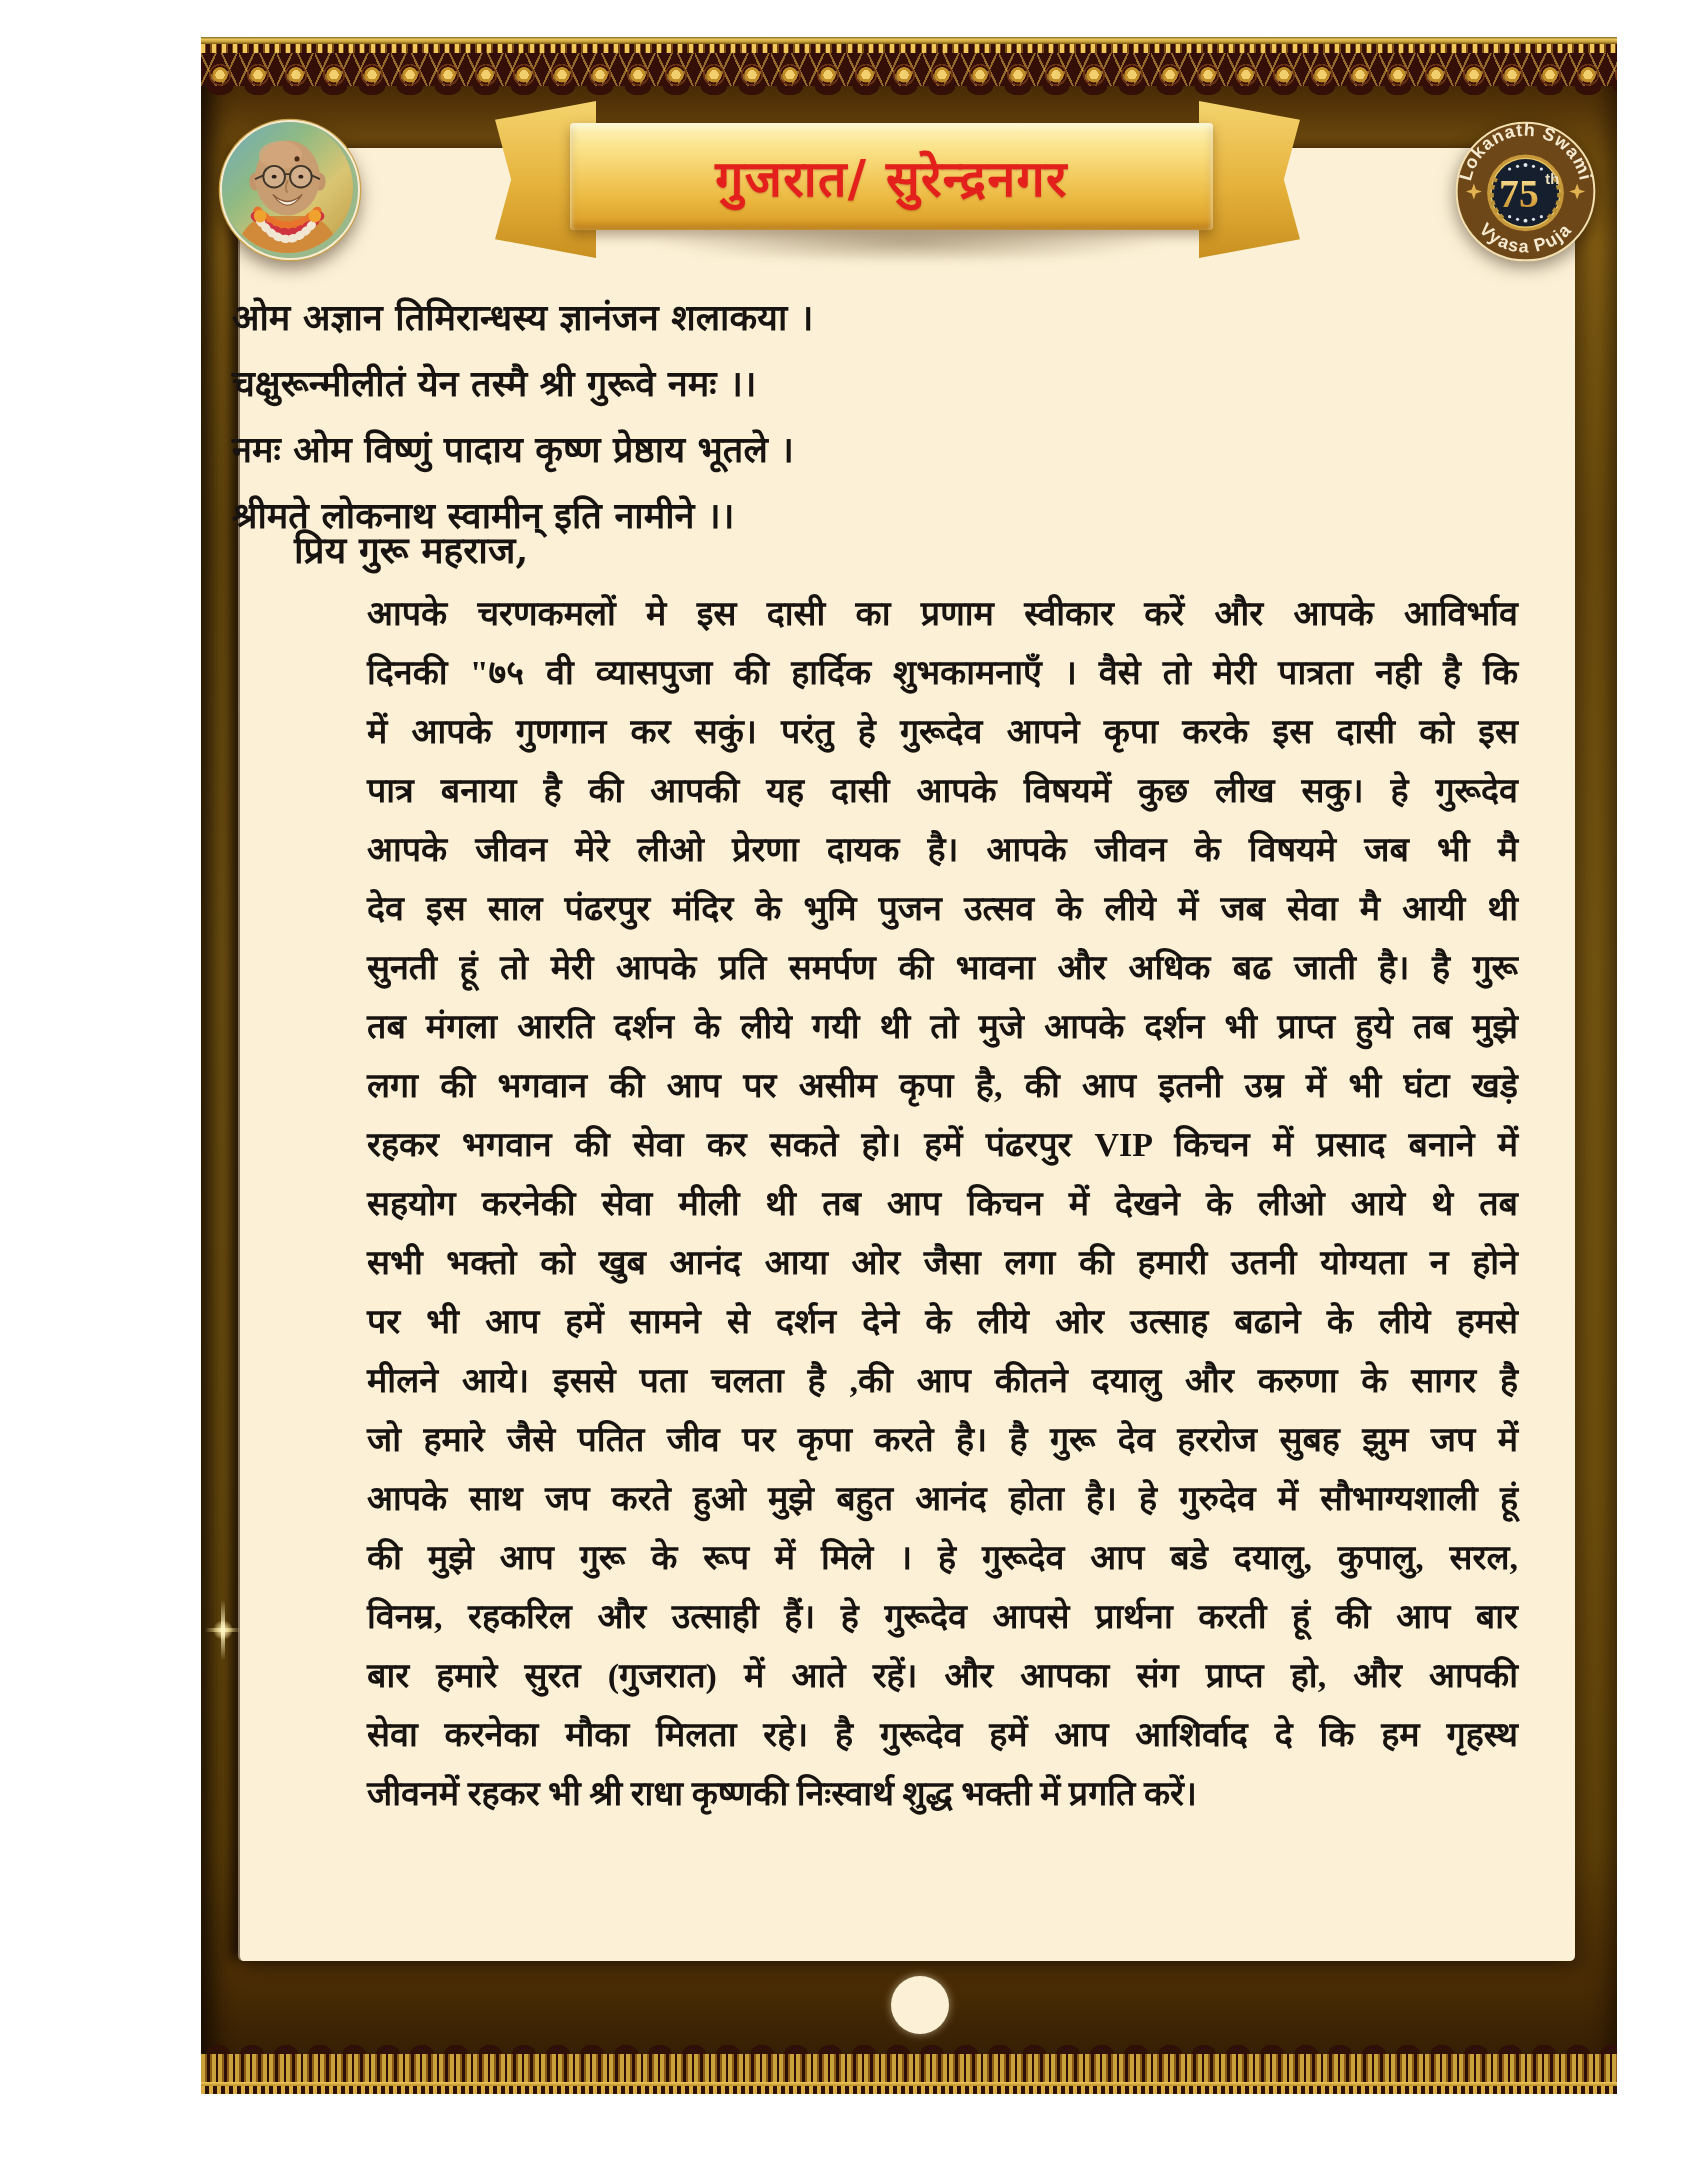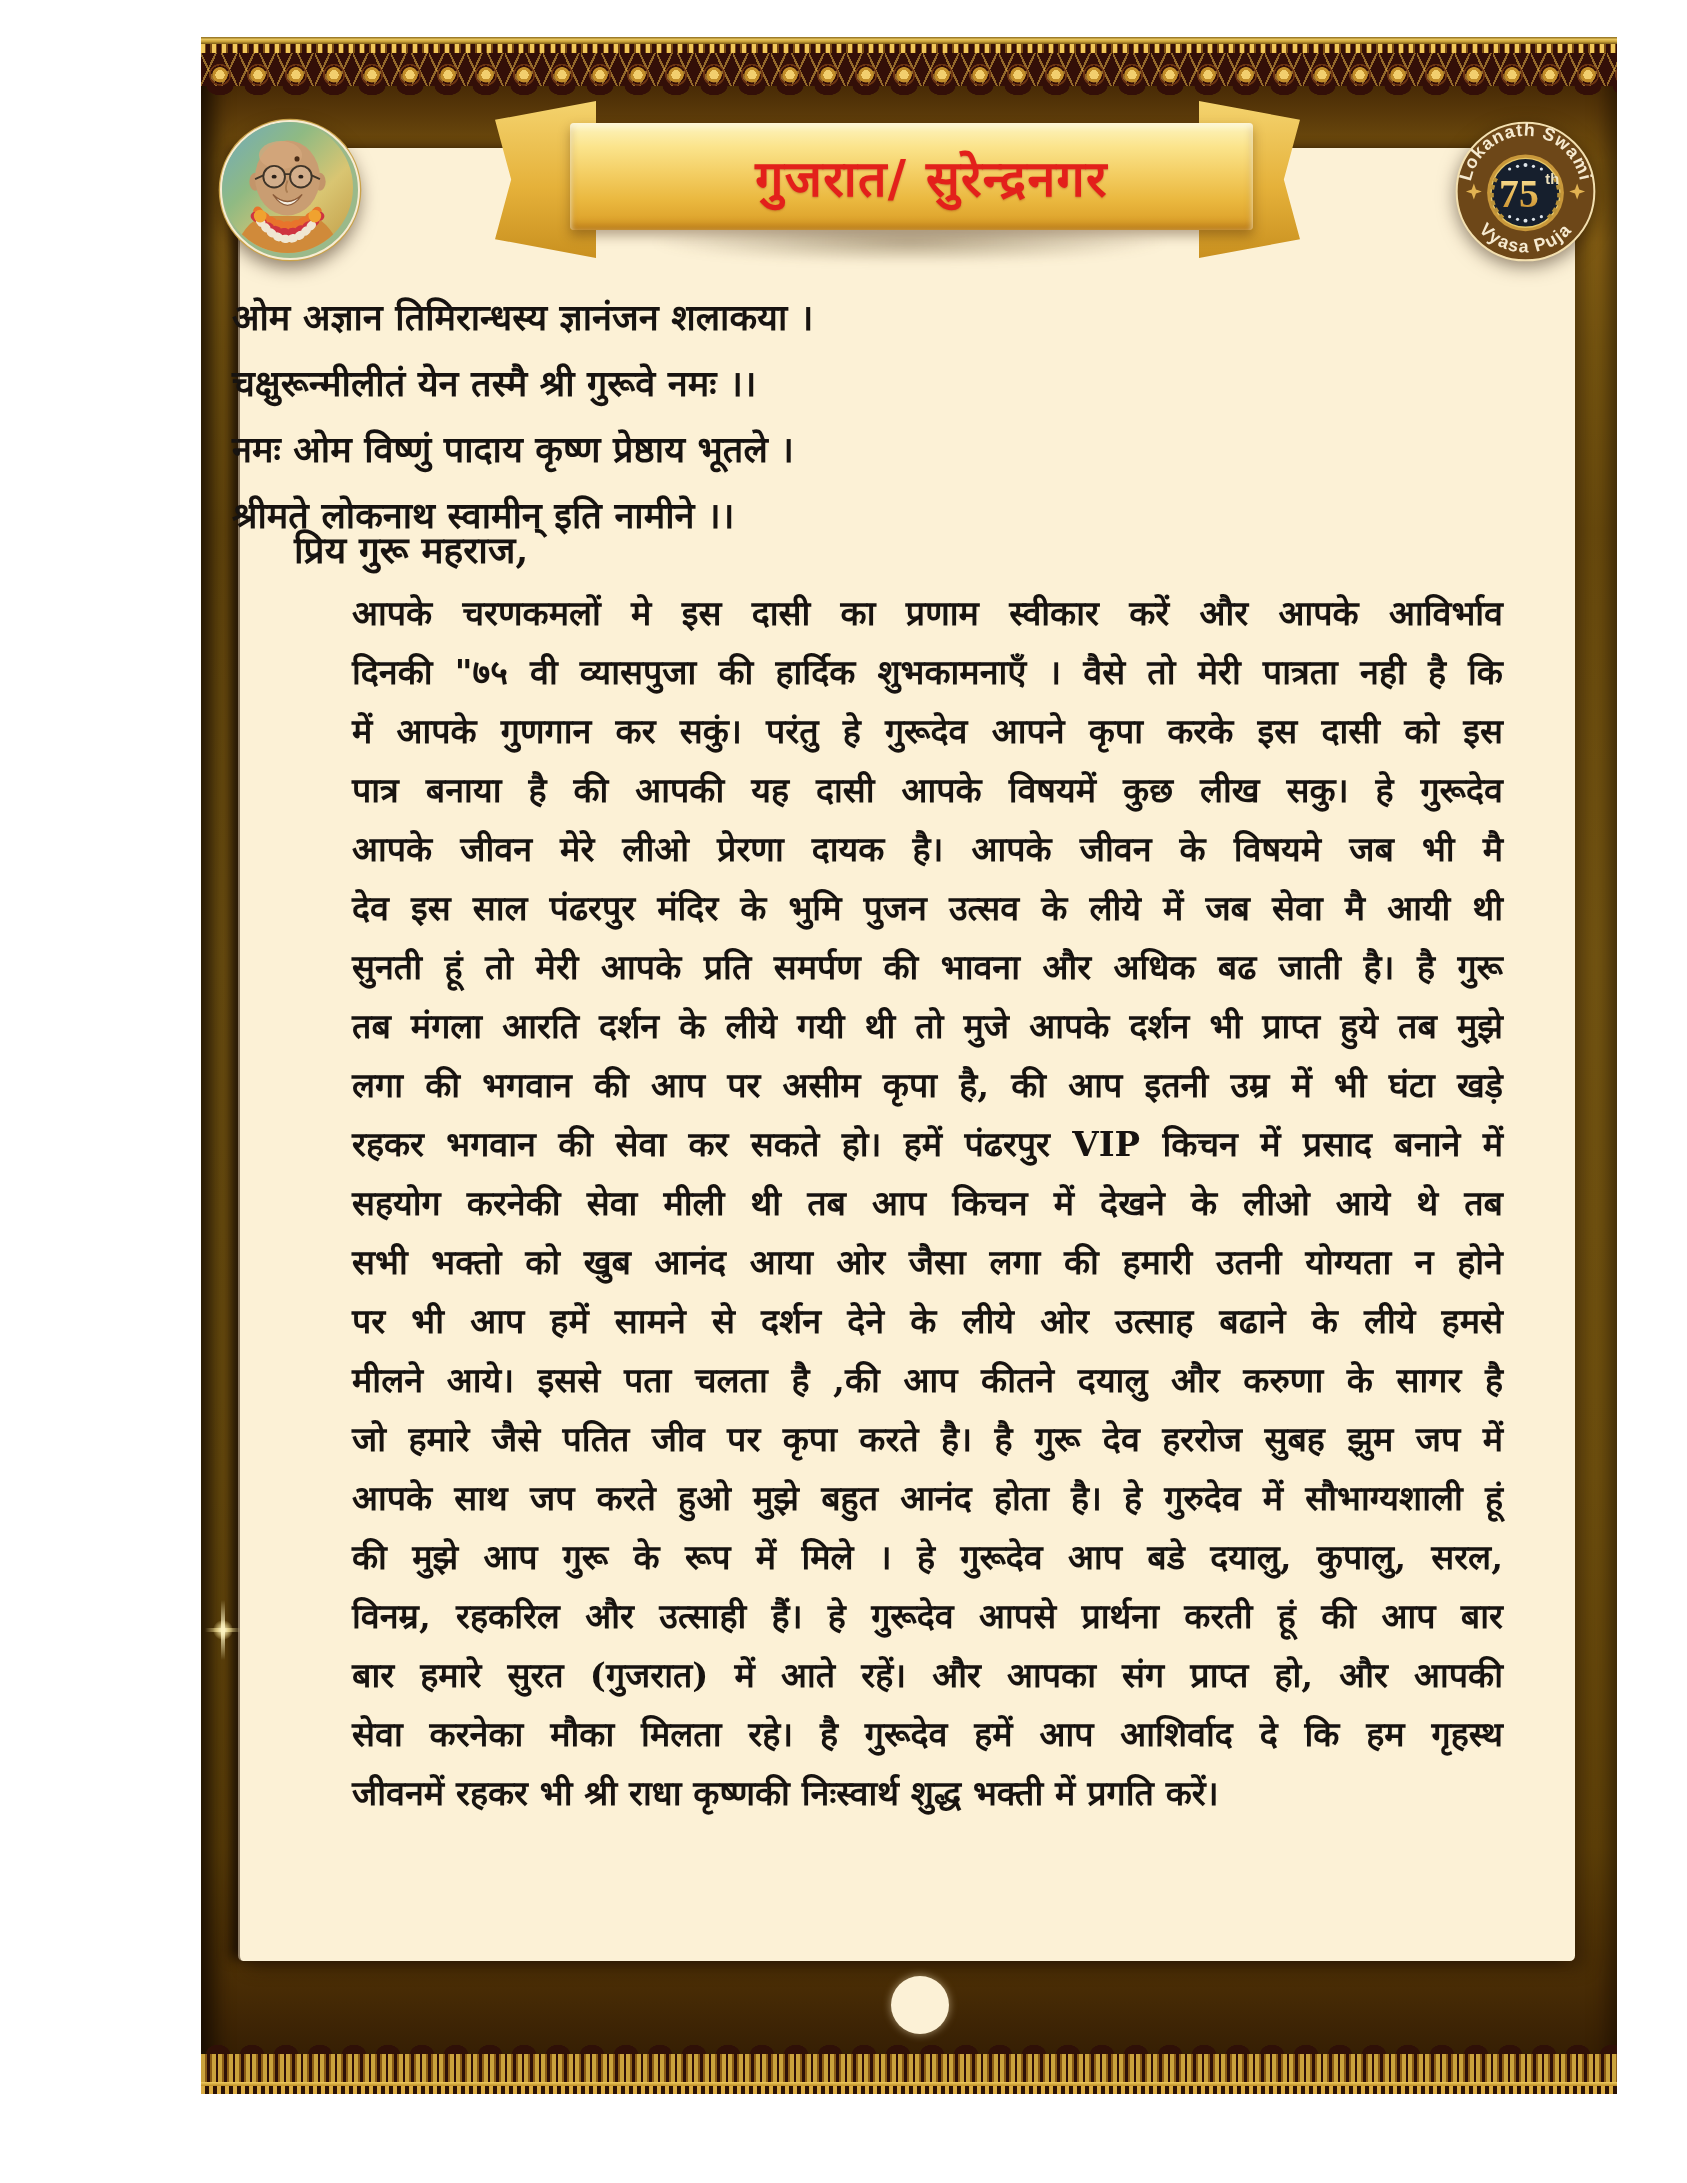--- a/index.html
+++ b/index.html
@@ -56,35 +56,35 @@
      background:radial-gradient(50% 55% at 50% 35%, rgba(80,58,24,.4), rgba(80,58,24,0) 72%);
      filter:blur(4px);}
   .ribbon-tail{position:absolute;top:101px;width:101px;height:157px;
      background:linear-gradient(180deg,#f4d36e 0%,#e5b13a 55%,#c9901f 100%);
      box-shadow:0 5.3px 9.3px rgba(60,30,5,.35);}
   .ribbon-tail.left{left:495px;clip-path:polygon(100% 0%,100% 100%,0% 88%,16% 50%,0% 12%);}
   .ribbon-tail.right{left:1199px;clip-path:polygon(0% 0%,0% 100%,100% 88%,84% 50%,100% 12%);}
   .ribbon-band{position:absolute;left:570px;top:123px;width:643px;height:107px;border-radius:4px;
      background:linear-gradient(180deg,#fdf4c0 0%,#fbe48c 22%,#f3cd62 48%,#eab83f 72%,#d89a24 100%);
      box-shadow:inset 0 3.3px 6px rgba(255,252,230,.9), inset 0 -4.6px 8px rgba(140,80,10,.45), 0 5.3px 12px rgba(60,30,5,.35);
-     display:flex;align-items:center;justify-content:center;padding-left:40px;}
+     display:flex;align-items:center;justify-content:center;}
   .ribbon-title{font-size:50px;font-weight:bold;color:var(--title-red,#e3201b);
      text-shadow:0 1.3px 2px rgba(140,30,10,.35);letter-spacing:1.3px;}
 
   
   .badge{position:absolute;left:1454px;top:120px;width:143px;height:143px;
      filter:drop-shadow(0 5.3px 9.3px rgba(35,18,4,.5));}
 
   
   .devanagari{color:var(--text-black,#171310);font-weight:600;}
   .invocation{position:absolute;left:232px;top:284px;width:1184px;text-align:left;
      font-size:36px;line-height:66px;}
   .salutation{position:absolute;left:294px;top:528px;font-size:37px;line-height:45px;text-align:center;}
-  .letter-body{position:absolute;left:352px;top:584px;width:1151px;
-     font-size:34px;line-height:59px;}
+  .letter-body{position:absolute;left:367px;top:584px;width:1151px;
+     font-size:34px;line-height:59px;font-family:Liberation Serif, serif;}
   .body-line{text-align:justify;text-align-last:justify;height:59px;white-space:nowrap;}
   .body-line:last-child{text-align-last:left;}
 
   
   .sparkle{position:absolute;left:205px;top:1600px;width:36px;height:60px;}
   .sparkle::before{content:"";position:absolute;left:0;top:28px;width:36px;height:4px;
      background:linear-gradient(90deg,rgba(243,220,143,0),#f6e49a,rgba(243,220,143,0));}
   .sparkle::after{content:"";position:absolute;left:16px;top:0;width:4px;height:60px;
      background:linear-gradient(180deg,rgba(243,220,143,0),#fdf3c0,rgba(243,220,143,0));}
   .sparkle .glow{position:absolute;left:8px;top:20px;width:20px;height:20px;border-radius:50%;

